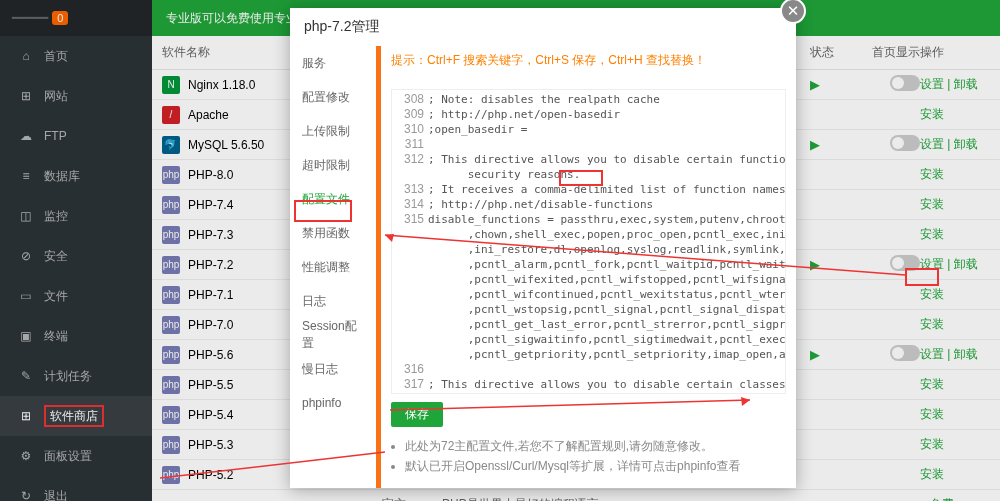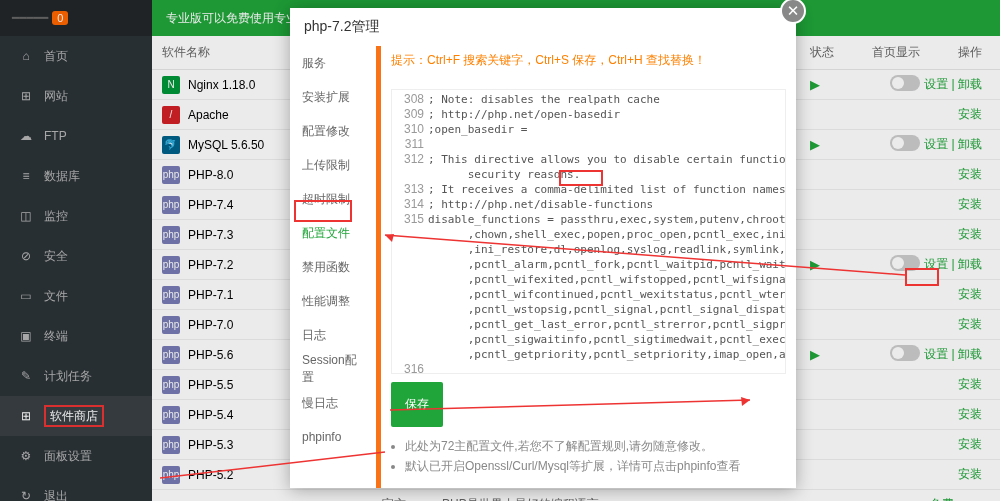--- a/index.html
+++ b/index.html
@@ -11,41 +11,41 @@
 .sidebar-item.active{background:#393f44;color:#fff}
 .sidebar-item .icon{width:16px;margin-right:10px;display:inline-block;text-align:center}
 .redbox{border:2px solid #e33;padding:2px 4px}
 .main{position:absolute;left:152px;top:0;right:0;height:501px;background:#fff}
 .banner{background:#20a53a;color:#fff;height:36px;display:flex;align-items:center;padding:0 14px;font-size:12px}
 .table-head{display:flex;height:34px;align-items:center;border-bottom:1px solid #e6e6e6;color:#666;padding:0 10px}
 .col-name{width:220px}
 .col-desc{flex:1}
 .col-status{width:50px;}
 .col-home{width:60px;text-align:right}
-.col-op{width:70px;text-align:right;padding-right:8px}
+.col-op{width:70px;padding-right:8px}
 .row{display:flex;height:30px;align-items:center;border-bottom:1px solid #eee;padding:0 10px}
 .logo{width:18px;height:18px;margin-right:8px;display:inline-flex;align-items:center;justify-content:center;border-radius:2px;font-size:10px;color:#fff}
 .play{color:#20a53a;font-size:13px}
 .toggle{width:30px;height:16px;background:#ccc;border-radius:8px;position:relative;display:inline-block}
 .toggle::after{content:"";position:absolute;width:12px;height:12px;background:#fff;border-radius:50%;top:2px;left:2px}
 .op-link{color:#20a53a;cursor:pointer}
 .op-install{color:#20a53a}
 .modal-mask{position:absolute;inset:0;background:rgba(0,0,0,0.08)}
 .modal{position:absolute;left:290px;top:8px;width:506px;height:480px;background:#fff;box-shadow:0 2px 16px rgba(0,0,0,0.3);display:flex;flex-direction:column}
 .modal-title{padding:10px 14px;font-size:14px;color:#333}
 .close-btn{position:absolute;right:-10px;top:-10px;width:26px;height:26px;background:#888;color:#fff;border-radius:50%;display:flex;align-items:center;justify-content:center;cursor:pointer;font-size:15px;border:2px solid #fff}
 .modal-body{display:flex;flex:1;overflow:hidden}
 .modal-nav{width:91px;border-right:5px solid #f97316}
 .modal-nav-item{height:34px;display:flex;align-items:center;padding:0 12px;color:#666;cursor:pointer;font-size:12px}
 .modal-nav-item.active{color:#20a53a}
 .modal-content{flex:1;display:flex;flex-direction:column;padding:6px 10px 10px 10px;overflow:hidden}
 .hint{color:#ff8000;font-size:12px;margin-bottom:20px}
 .editor{flex:1;overflow:auto;font-family:Consolas,monospace;font-size:11px;color:#555;background:#fff;border:1px solid #eee;padding:2px;line-height:15px;white-space:pre}
 .editor .ln{color:#999;display:inline-block;width:30px;text-align:right;margin-right:4px}
-.save-btn{background:#20a53a;color:#fff;border:none;padding:14px 14px;margin:8px 0;border-radius:2px;cursor:pointer;font-size:12px;align-self:flex-start}
+.save-btn{background:#20a53a;color:#fff;border:none;padding:4px 14px;margin:8px 0;border-radius:2px;cursor:pointer;font-size:12px;align-self:flex-start}
 .notes{color:#888;font-size:11px}
 .notes li{margin:3px 12px;list-style:disc;margin-left:14px}
 svg.anno{position:absolute;pointer-events:none}
 </style>
 </head>
 <body>
 
 <div class="sidebar">
   <div class="sidebar-header">
     <span style="color:#666">━━━━━</span>
@@ -222,21 +222,20 @@
   </div>
 </div>
 
 <div class="modal-mask"></div>
 <div class="modal">
   <div class="close-btn">✕</div>
   <div class="modal-title">php-7.2管理</div>
   <div class="modal-body">
     <div class="modal-nav" id="modal-nav">
         <div class="modal-nav-item">服务</div>
-        <div class="modal-nav-item">安装扩展</div>
         <div class="modal-nav-item">配置修改</div>
         <div class="modal-nav-item">上传限制</div>
         <div class="modal-nav-item">超时限制</div>
         <div class="modal-nav-item active">配置文件</div>
         <div class="modal-nav-item">禁用函数</div>
         <div class="modal-nav-item">性能调整</div>
         <div class="modal-nav-item">日志</div>
         <div class="modal-nav-item">Session配置</div>
         <div class="modal-nav-item">慢日志</div>
         <div class="modal-nav-item">phpinfo</div>

